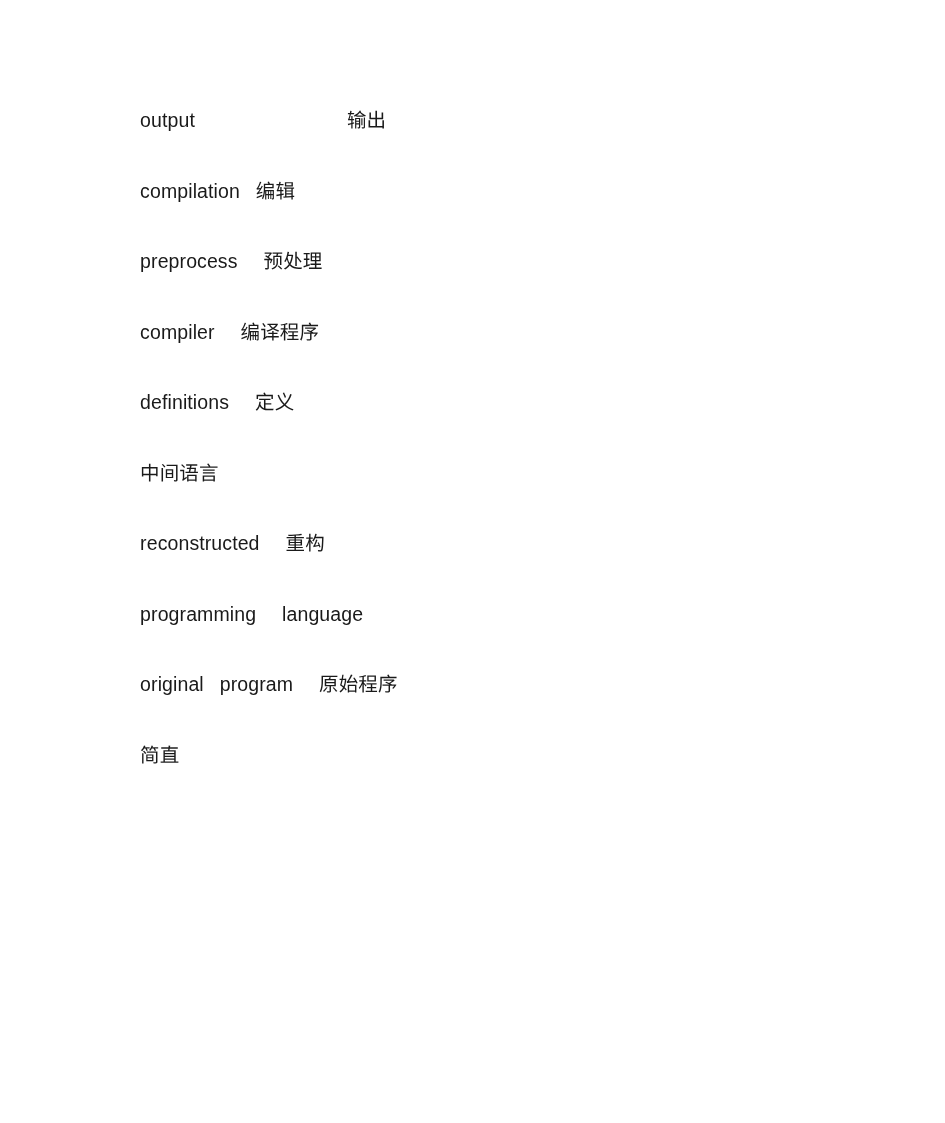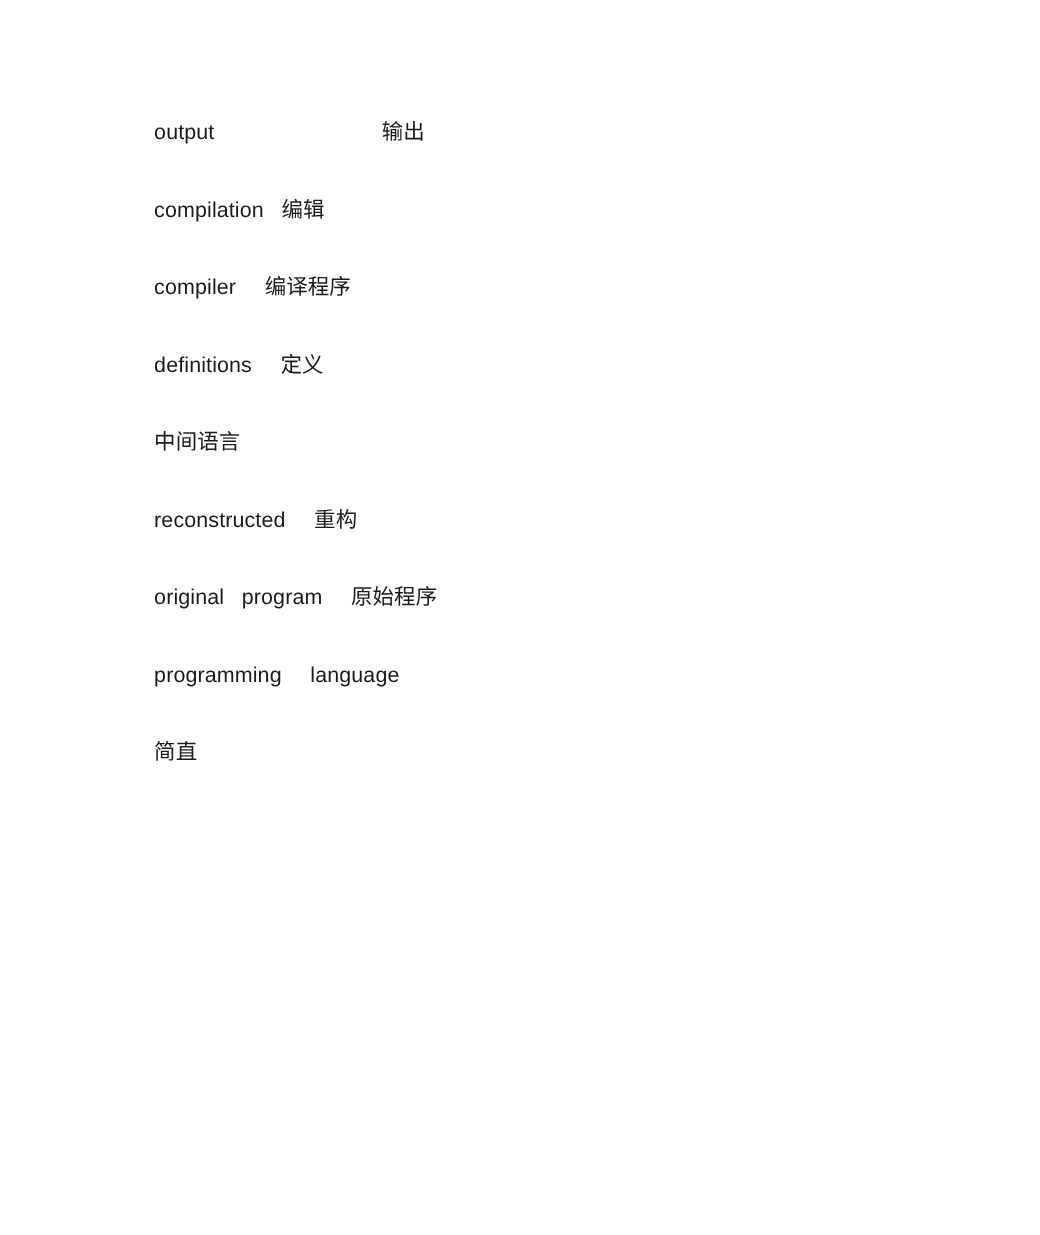--- a/index.html
+++ b/index.html
@@ -65,44 +65,47 @@
     <div class="entry-line">
       <span class="term-en">output</span><span class="gap-wide"></span><span class="term-zh">输出</span>
     </div>
 
     <div class="entry-line">
       <span class="term-en">compilation</span><span class="gap-small"></span><span class="term-zh">编辑</span>
     </div>
 
 
 
+    <div class="entry-line">
+      <span class="term-en">preprocess</span><span class="gap-medium"></span><span class="term-zh">预处理</span>
+    </div>
 
     <div class="entry-line">
       <span class="term-en">compiler</span><span class="gap-medium"></span><span class="term-zh">编译程序</span>
     </div>
 
     <div class="entry-line">
       <span class="term-en">definitions</span><span class="gap-medium"></span><span class="term-zh">定义</span>
     </div>
 
 
     <div class="entry-line">
       <span class="term-zh">中间语言</span>
     </div>
 
     <div class="entry-line">
       <span class="term-en">reconstructed</span><span class="gap-medium"></span><span class="term-zh">重构</span>
     </div>
 
     <div class="entry-line">
-      <span class="term-en">original</span><span class="gap-word"></span><span class="term-en">program</span><span class="gap-medium"></span><span class="term-zh">原始程序</span>
+      <span class="term-en">programming</span><span class="gap-medium"></span><span class="term-en">language</span>
     </div>
 
     <div class="entry-line">
-      <span class="term-en">programming</span><span class="gap-medium"></span><span class="term-en">language</span>
+      <span class="term-en">original</span><span class="gap-word"></span><span class="term-en">program</span><span class="gap-medium"></span><span class="term-zh">原始程序</span>
     </div>
 
 
     <div class="entry-line">
       <span class="term-zh">简直</span>
     </div>
 
   </div>
 </div>
 

